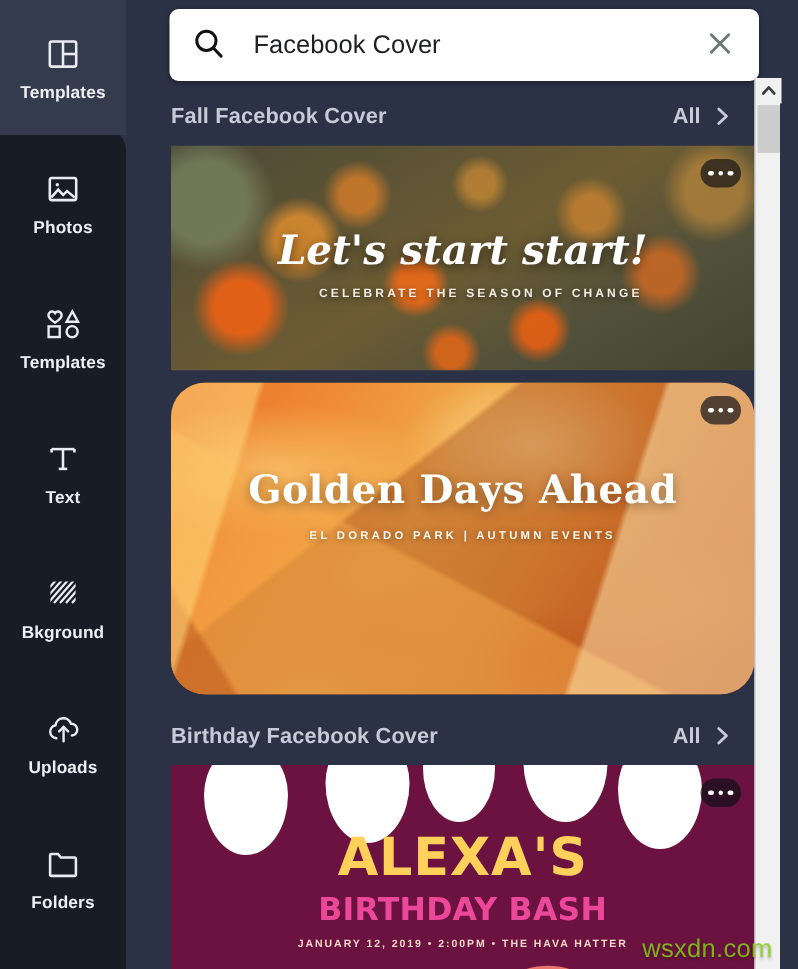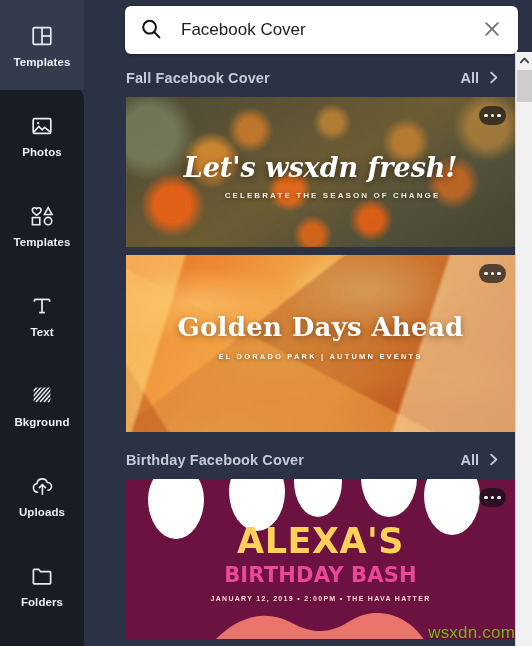--- a/index.html
+++ b/index.html
@@ -41,21 +41,21 @@
     color: #e9ecf2;
   }
   .rail-item .ri-ico svg { display: block; }
   .rail-label {
     font-size: 11.5px; font-weight: 700; letter-spacing: .1px;
     color: #eceff4;
   }
 
   
   .main {
-    position: absolute; left: 84px; top: 0;
+    position: absolute; left: 72px; top: 0;
     width: 448px; height: 646px;
     background: #2b3245;
   }
 
   
   .searchwrap {
     position: absolute; left: 41px; top: 6px;
     width: 393px; height: 48px;
     background: #ffffff;
     border-radius: 6px;
@@ -157,21 +157,21 @@
   }
   .c1 .c1-sub {
     top: 94px;
     font-size: 8px; font-weight: 700; letter-spacing: 2.1px;
     color: #f3ece2;
     text-shadow: 0 1px 4px rgba(0,0,0,.6);
     padding-left: 24px;
   }
 
   
-  .c2 { height: 177px; }
+  .c2 { height: 208px; border-radius: 23px; }
   .c2 .card-art {
     background:
       linear-gradient(107deg, rgba(255,215,120,.55) 0 13%, rgba(255,215,120,0) 14%),
       linear-gradient(-72deg, rgba(255,234,180,.5) 16% 27%, rgba(255,234,180,0) 28%),
       linear-gradient(58deg, rgba(181,76,22,.45) 0 8%, rgba(181,76,22,0) 9%),
       linear-gradient(28deg, rgba(245,170,75,.5) 30% 42%, rgba(245,170,75,0) 43%),
       linear-gradient(-38deg, rgba(160,72,26,.4) 54% 64%, rgba(160,72,26,0) 65%),
       radial-gradient(ellipse 40% 30% at 18% 28%, rgba(250,200,110,.75), rgba(250,200,110,0) 70%),
       radial-gradient(ellipse 32% 34% at 62% 20%, rgba(255,228,160,.7), rgba(255,228,160,0) 70%),
       radial-gradient(ellipse 30% 28% at 85% 70%, rgba(229,120,44,.75), rgba(229,120,44,0) 70%),
@@ -384,21 +384,21 @@
           </span>
         </div>
 
         <div class="card c1">
           <div class="card-art"></div>
           <div class="dots">
             <i></i>
               <i></i>
               <i></i>
           </div>
-          <div class="card-text c1-title">Let's wsxdn fresh!</div>
+          <div class="card-text c1-title">Let's start start!</div>
           <div class="card-text c1-sub">CELEBRATE THE SEASON OF CHANGE</div>
         </div>
 
         <div class="card c2">
           <div class="card-art"></div>
           <div class="dots">
             <i></i>
               <i></i>
               <i></i>
           </div>

